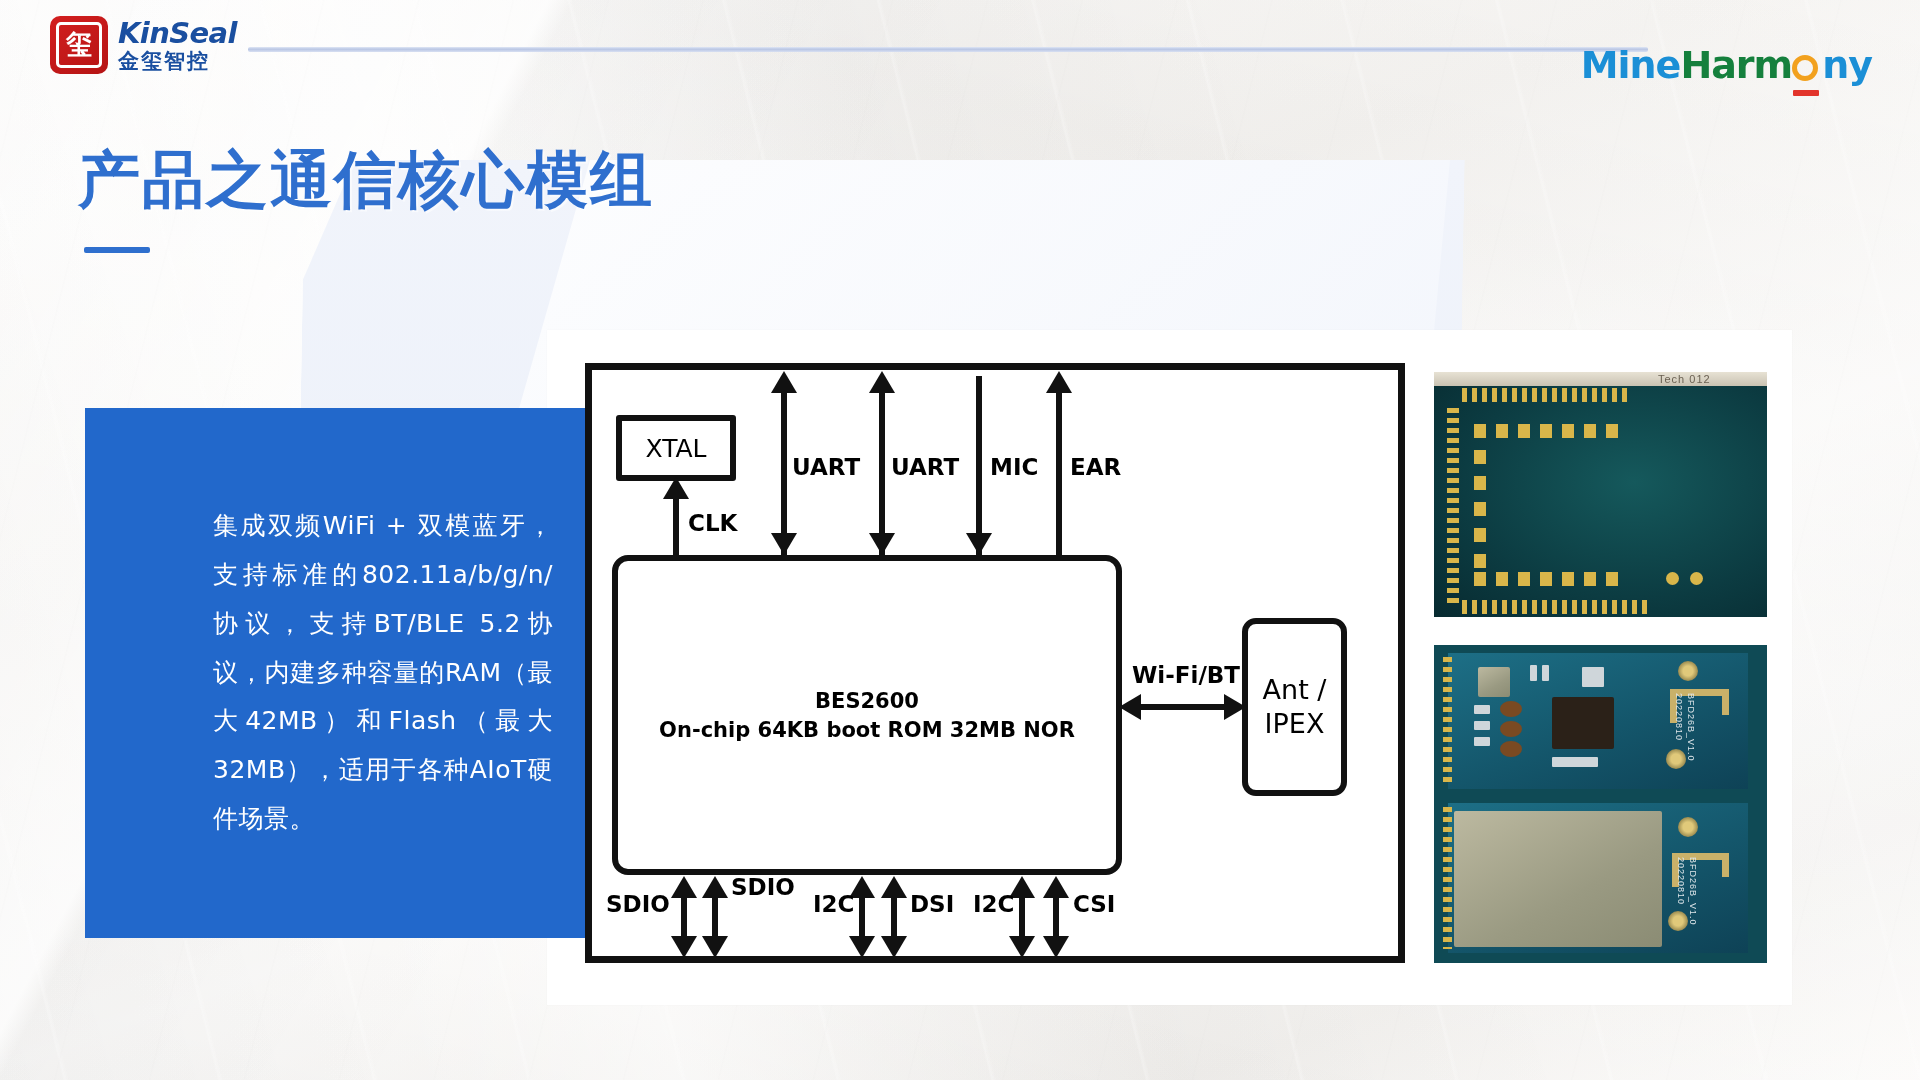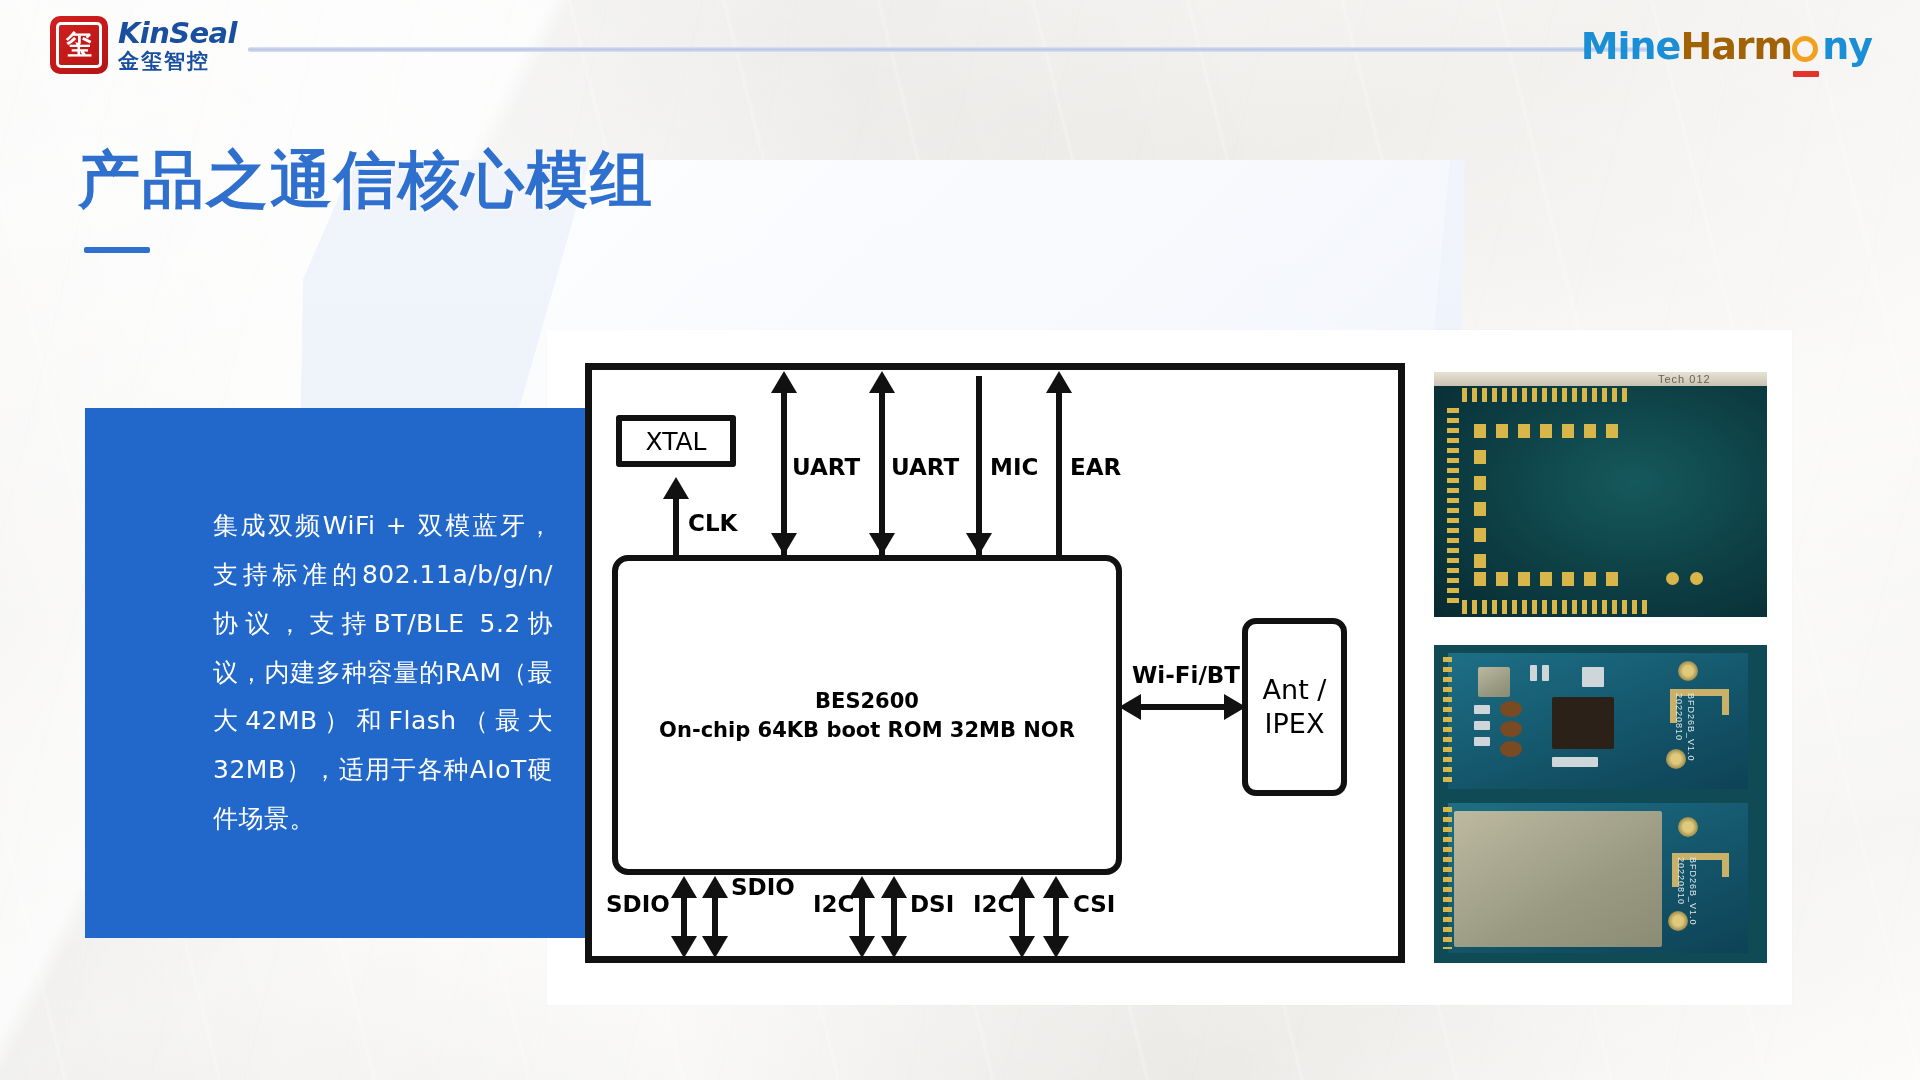--- a/index.html
+++ b/index.html
@@ -79,21 +79,21 @@
     border-radius:2px;
   }
 
   #mineharmony-logo{
     position:absolute; right:48px; top:24px;
     font-family:"DejaVu Sans", sans-serif;
     font-size:38px; font-weight:bold; letter-spacing:-1px; white-space:nowrap;
     display:flex; align-items:baseline;
   }
   .mh-blue{ color:#1b8fd6; }
-  .mh-orange{ color:#a16207; }
+  .mh-orange{ color:#15803d;margin-top:19px; }
   .mh-o-wrap{ position:relative; display:inline-block; width:30px; }
   .mh-o-ring{
     display:inline-block; width:26px; height:26px; border-radius:50%;
     border:5px solid #f2a11e; vertical-align:-3px;
   }
   .mh-o-bar{
     position:absolute; left:1px; bottom:-9px; width:26px; height:6px;
     background:#e2342b; border-radius:1px;
   }
 
@@ -135,21 +135,21 @@
   #block-diagram{
     position:absolute; left:585px; top:363px; width:820px; height:600px; z-index:7;
     border:7px solid #111; background:#fff;
   }
   .bd-box{
     position:absolute; border:6px solid #111; background:#fff;
     display:flex; flex-direction:column; align-items:center; justify-content:center;
     font-family:"DejaVu Sans", sans-serif; color:#000; text-align:center;
   }
   #bd-xtal{
-    left:24px; top:45px; width:120px; height:52px; border-radius:3px;
+    left:24px; top:45px; width:120px; height:66px; border-radius:3px;
     font-size:25px;
     text-align:right;
   }
   #bd-soc{
     left:20px; top:185px; width:510px; height:320px; border-radius:16px;
     gap:5px;
   }
   #bd-soc .soc-title{ font-size:21px; font-weight:bold; }
   .soc-line{ font-size:21px; font-weight:bold; white-space:nowrap; }
   #bd-ant{

